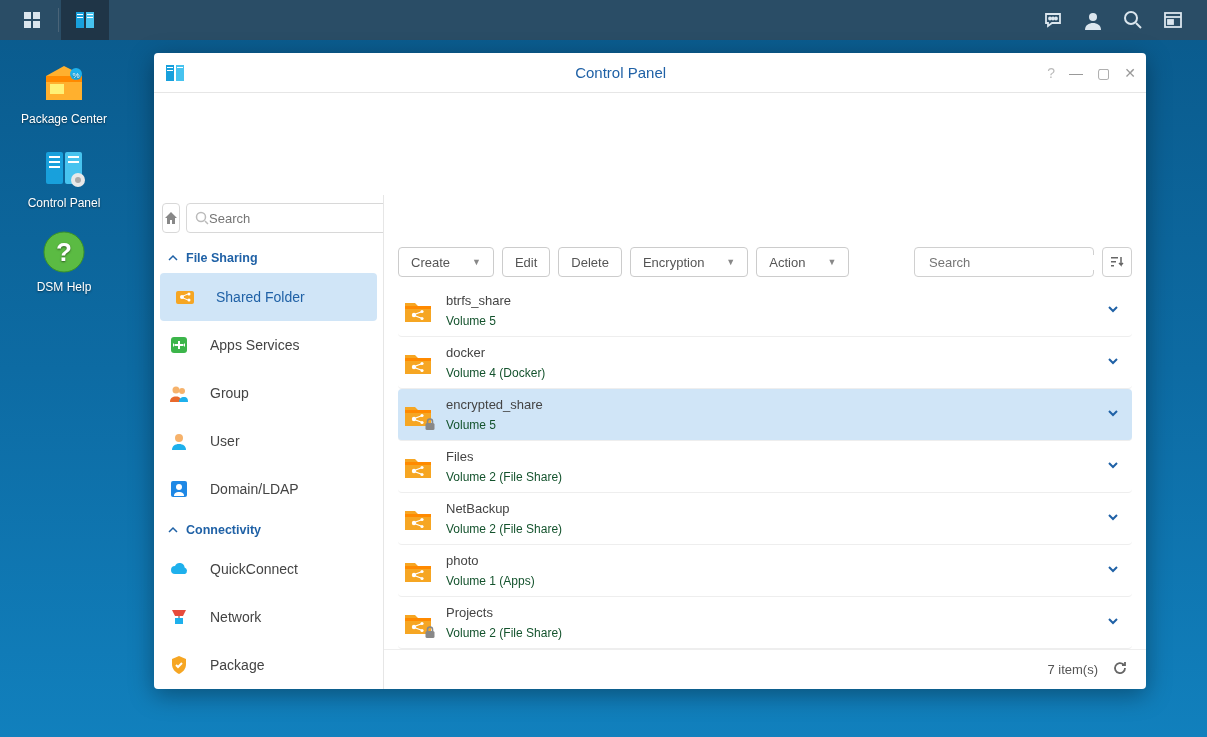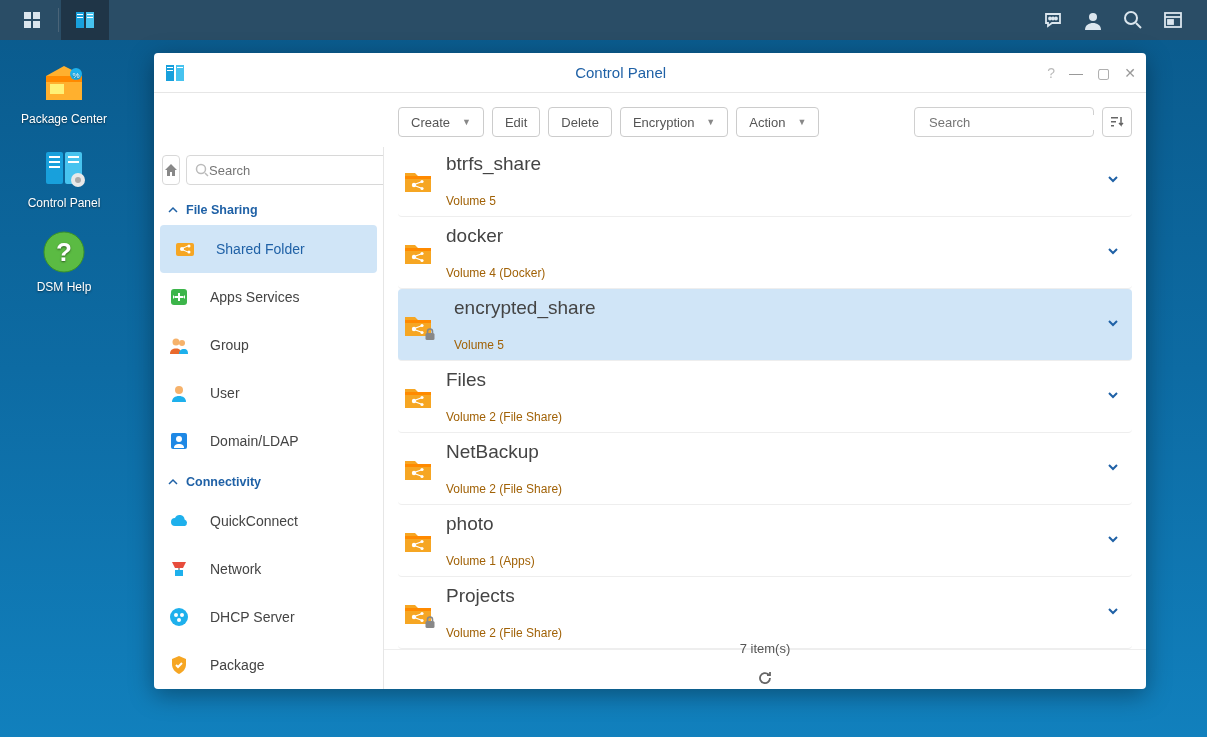--- a/index.html
+++ b/index.html
@@ -73,51 +73,51 @@
 .sb-item .sico { width:22px; height:22px; display:flex; align-items:center; justify-content:center;}
 
 .main { flex:1; display:flex; flex-direction:column; min-width:0;}
 .toolbar {
   height:46px; padding:8px 14px; display:flex; align-items:center; gap:8px;
   border-bottom:0;
 }
 .btn {
   height:30px; padding:0 12px; border:1px solid #ccc; border-radius:4px;
   background:#fff; cursor:pointer; font-size:13px; color:#555;
-  display:flex; align-items:center; gap:12px;
+  display:flex; align-items:center; gap:22px;
 }
 .btn .caret { font-size:9px; color:#888;}
 .tb-spacer { flex:1;}
 .tb-search {
   width:180px; height:30px; border:1px solid #d0d0d0; border-radius:4px;
   display:flex; align-items:center; padding:0 8px; color:#aaa; gap:6px;
 }
 .tb-search input { border:none; outline:none; flex:1; font-size:13px;}
 .tb-sort {
   width:30px; height:30px; border:1px solid #d0d0d0; border-radius:4px;
   display:flex; align-items:center; justify-content:center; cursor:pointer; color:#666;
 }
 
 .list { flex:1; overflow-y:auto; padding:0 14px;}
 .row {
   display:flex; align-items:center; border-bottom:1px solid #eee;
   padding:8px 4px 8px 0; cursor:pointer; border-radius:4px;
 }
-.row.selected { background:#d0e5f7;gap:8px;}
+.row.selected { background:#d0e5f7;}
 .row .ficon { width:32px; height:32px; margin:0 12px 0 4px; position:relative; flex-shrink:0;}
 .folder-svg { width:32px; height:32px;}
 .lock-badge { position:absolute; right:-3px; bottom:-3px;}
 .row .meta { flex:1; min-width:0;}
-.row .name { font-size:19px; color:#444; font-weight:500;}
-.row .sub { font-size:12px; color:#a16207; margin-top:19px;}
+.row .name { font-size:13px; color:#444; font-weight:500;}
+.row .sub { font-size:12px; color:#14532d; margin-top:6px;}
 .row .expand { color:#1f61a6; font-size:14px; padding:0 8px;}
 
 .footer {
   height:40px; border-top:1px solid #eee; display:flex; align-items:center;
-  justify-content:flex-end; padding:0 18px; gap:14px; color:#555; font-size:13px;flex-direction:column;
+  justify-content:flex-end; padding:0 18px; gap:14px; color:#555; font-size:13px;
 }
 .reload { cursor:pointer; color:#666;}
 </style>
 </head>
 <body>
 
 <div class="topbar">
   <div class="topbar-left">
     <div class="topbar-btn">
       <svg width="18" height="18" viewBox="0 0 18 18">
@@ -326,31 +326,20 @@
       </div>
       <div class="sb-item">
         <div class="sico">
             <svg width="22" height="22" viewBox="0 0 22 22">
               <path d="M4 4h14l-3 6H7z" fill="#e74c3c"></path>
               <rect x="7" y="12" width="8" height="6" fill="#1eb0ec"></rect>
               <line x1="11" y1="10" x2="11" y2="12" stroke="#888" stroke-width="1.5"></line>
             </svg>
           </div>
         <span>Network</span>
-      </div>
-      <div class="sb-item">
-        <div class="sico">
-            <svg width="22" height="22" viewBox="0 0 22 22">
-              <circle cx="11" cy="11" r="9" fill="#1eb0ec"></circle>
-              <circle cx="8" cy="9" r="2" fill="#fff"></circle>
-              <circle cx="14" cy="9" r="2" fill="#fff"></circle>
-              <circle cx="11" cy="14" r="2" fill="#fff"></circle>
-            </svg>
-          </div>
-        <span>DHCP Server</span>
       </div>
       <div class="sb-item">
         <div class="sico">
             <svg width="22" height="22" viewBox="0 0 22 22">
               <path d="M11 2l7 3v5c0 5-3 8-7 10-4-2-7-5-7-10V5z" fill="#f6a623"></path>
               <path d="M8 11l2 2 4-4" fill="none" stroke="#fff" stroke-width="2"></path>
             </svg>
           </div>
         <span>Package</span>
       </div>

